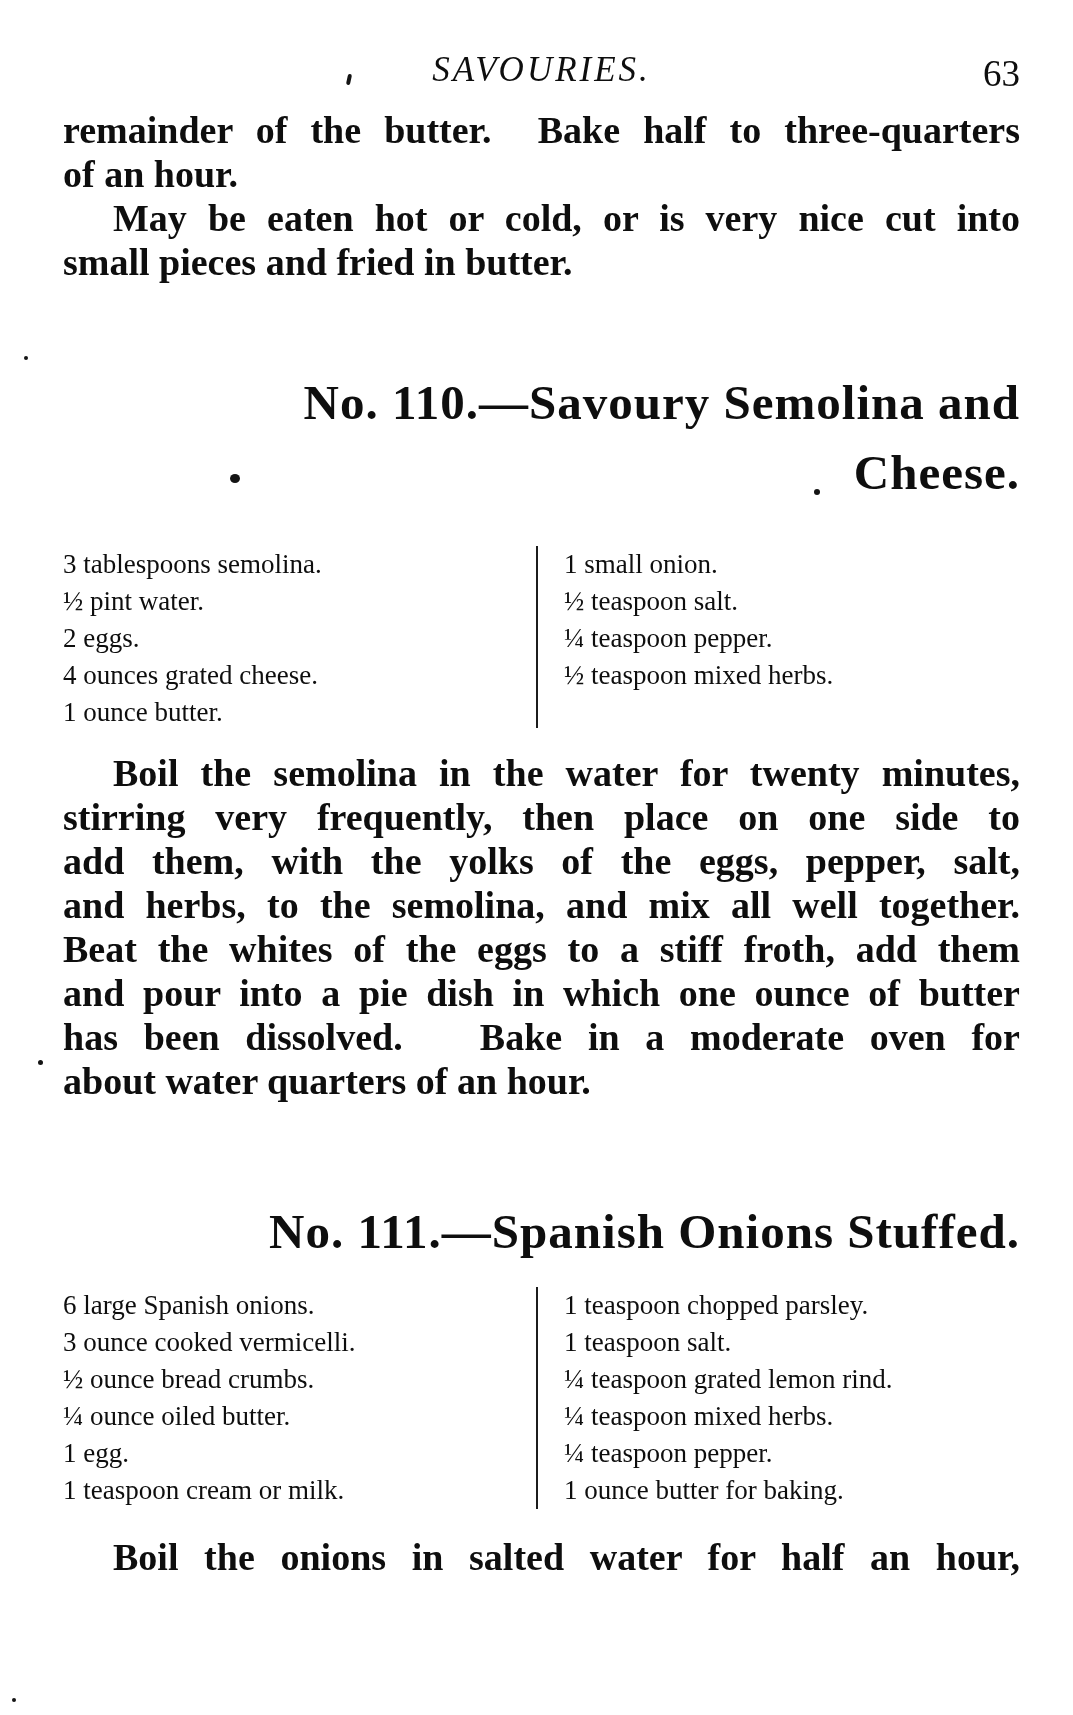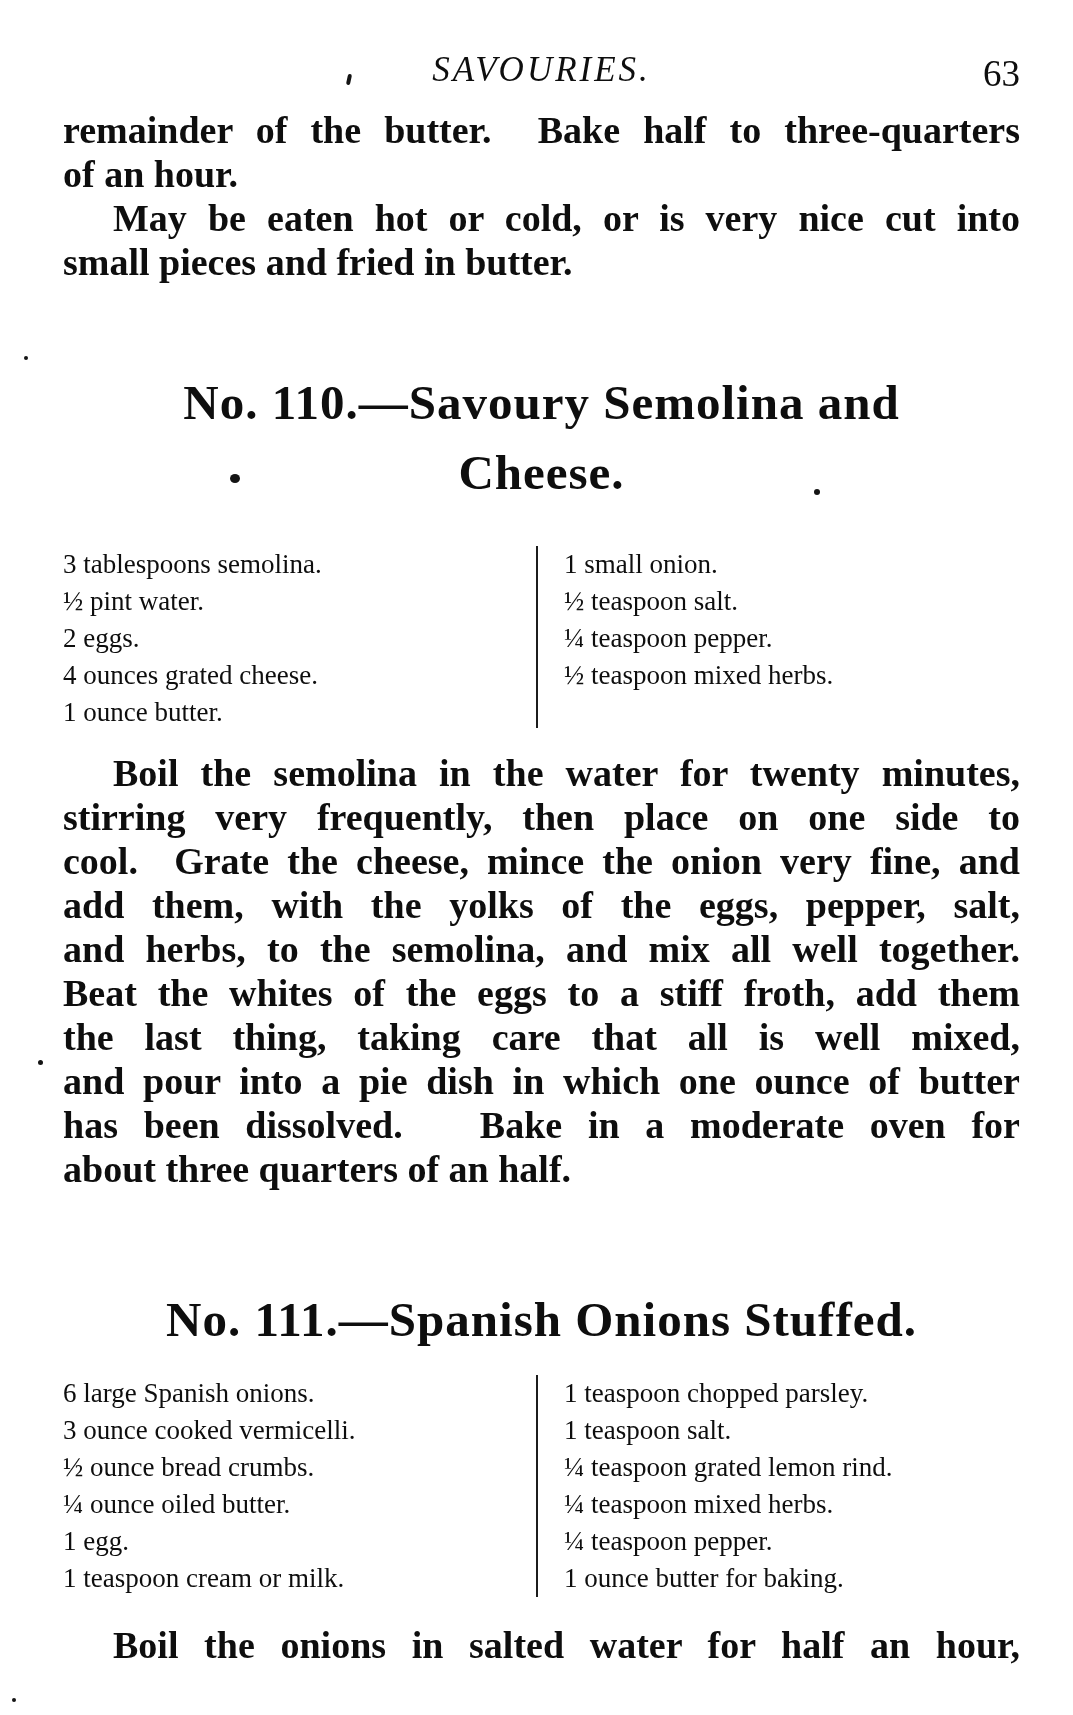--- a/index.html
+++ b/index.html
@@ -40,21 +40,21 @@
     white-space:normal;
   }
   .jline.last{text-align-last:left;}
   .jline.indent{padding-left:50px;}
   
   .recipe-title{
     margin:0;
     font-size:49px;
     font-weight:700;
     line-height:70px;
-    text-align:center;
+    text-align:right;
     letter-spacing:1px;
   }
   .recipe-title.t110{margin-top:84px;}
   .recipe-title.t111{margin-top:94px;}
   
   .ingredients{
     display:flex;
     align-items:flex-start;
   }
   .ingredients.i110{margin-top:38px;}
@@ -130,28 +130,26 @@
       <li>1 small onion.</li>
       <li>½ teaspoon salt.</li>
       <li>¼ teaspoon pepper.</li>
       <li>½ teaspoon mixed herbs.</li>
     </ul>
   </div>
 
   <div class="para method-110">
     <div class="jline indent">Boil the semolina in the water for twenty minutes,</div>
     <div class="jline">stirring very frequently, then place on one side to</div>
-    <div class="jline">cool.&nbsp; Grate the cheese, mince the onion very fine, and</div>
     <div class="jline">add them, with the yolks of the eggs, pepper, salt,</div>
     <div class="jline">and herbs, to the semolina, and mix all well together.</div>
     <div class="jline">Beat the whites of the eggs to a stiff froth, add them</div>
-    <div class="jline">the last thing, taking care that all is well mixed,</div>
     <div class="jline">and pour into a pie dish in which one ounce of butter</div>
     <div class="jline">has been dissolved.&nbsp;&nbsp; Bake in a moderate oven for</div>
-    <div class="jline last">about three quarters of an half.</div>
+    <div class="jline last">about water quarters of an hour.</div>
   </div>
 
   <h2 class="recipe-title t111">
     <div>No. 111.—Spanish Onions Stuffed.</div>
   </h2>
 
   <div class="ingredients i111">
     <ul class="ing-col left">
       <li>6 large Spanish onions.</li>
       <li>3 ounce cooked vermicelli.</li>

